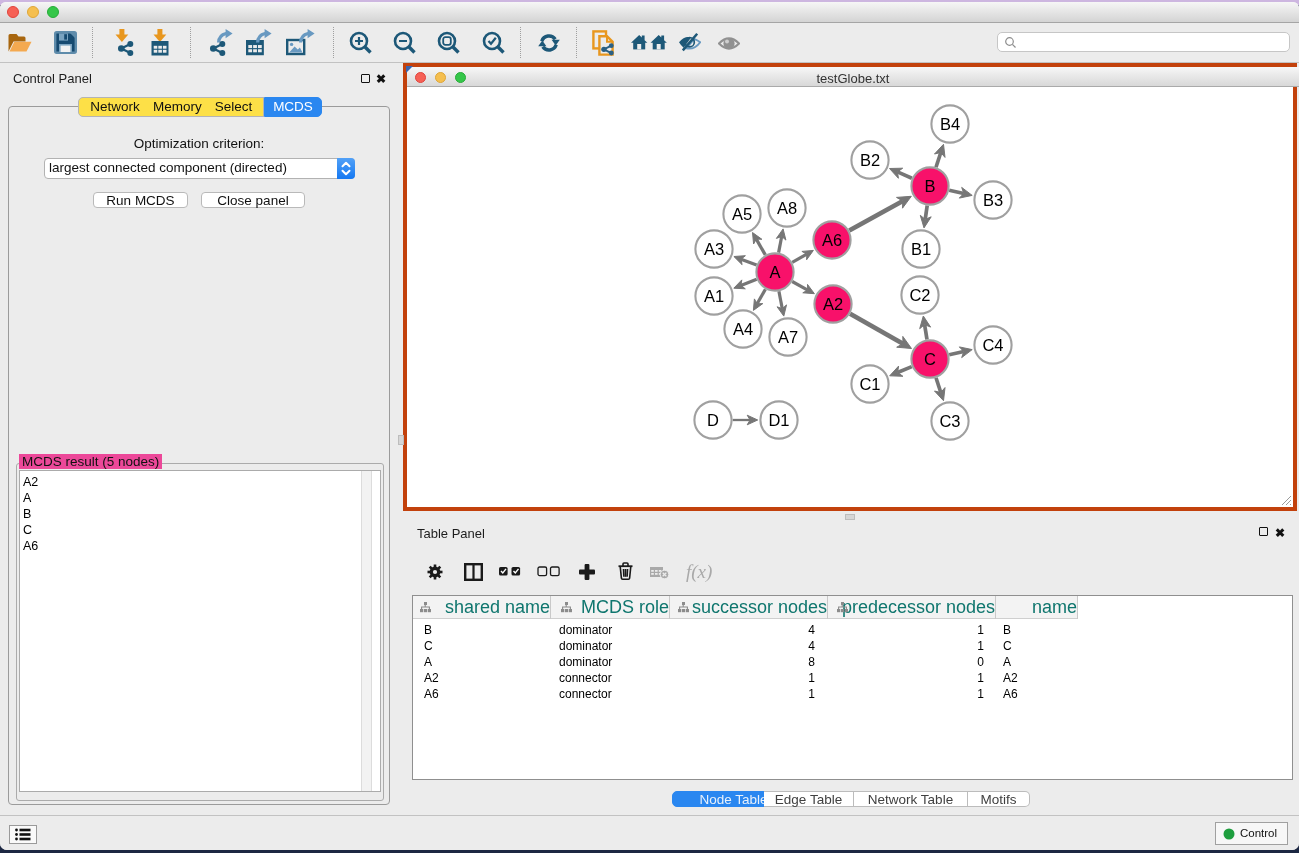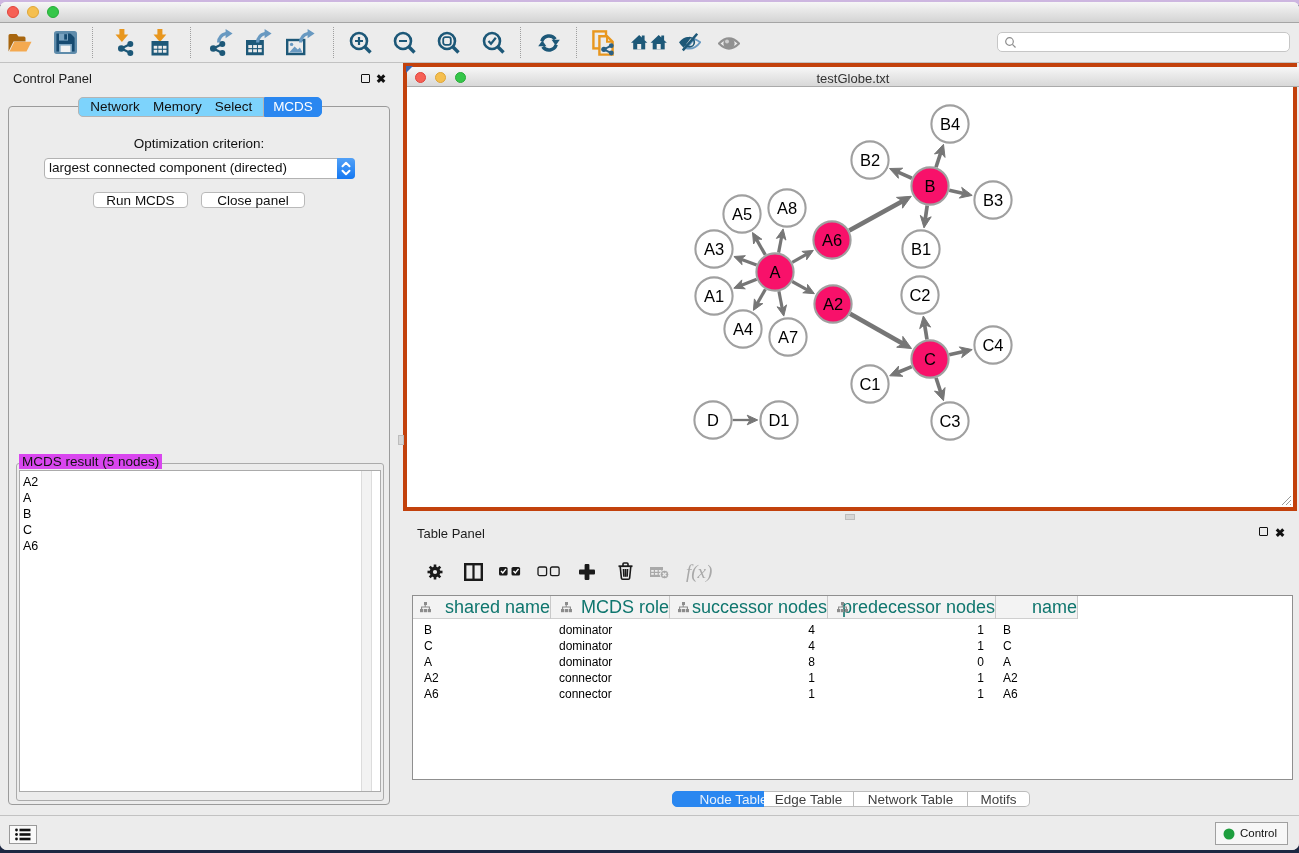--- a/index.html
+++ b/index.html
@@ -14,28 +14,28 @@
 #title { width:100%; text-align:center; top:3px; font-size:13.5px; color:#4c4c4c; }
 
 #toolbar { left:0; top:21px; width:1299px; height:40px; background:#ececec; border-bottom:1px solid #c2c2c2; }
 .sep { top:4px; height:31px; width:0; border-left:1px dotted #9f9f9f; }
 #search { left:997px; top:9px; width:293px; height:20px; background:#fff; border:1px solid #c6c6c6; border-radius:5px; }
 
 #cp-title { left:13px; top:69px; font-size:13px; color:#1d1d1d; }
 .hdr-sq { width:9px; height:9px; border:1.6px solid #111; border-radius:1px; }
 .hdr-x { font-size:12px; color:#111; font-weight:bold; }
 #tabpane { left:8px; top:104px; width:382px; height:699px; border:1px solid #9b9b9b; border-radius:4px; }
-.tab { top:95px; height:20px; border:1px solid #b4b4b4; background:#7dd3fc; font-size:13.5px; color:#111; text-align:center; line-height:18px; }
+.tab { top:95px; height:20px; border:1px solid #b4b4b4; background:#fde047; font-size:13.5px; color:#111; text-align:center; line-height:18px; }
 #tab-mcds { background:#2a87f0; color:#fff; border-color:#2a87f0; border-radius:0 5px 5px 0; }
 #opt-label { left:0px; top:134px; width:398px; text-align:center; font-size:13.5px; color:#111; }
 #combo { left:44px; top:156px; width:311px; height:21px; background:#fff; border:1px solid #b2b2b2; border-radius:4px; font-size:13.5px; color:#111; line-height:18px; padding-left:4px; }
 #combo-btn { left:337px; top:156px; width:18px; height:21px; background:linear-gradient(#52a1f7,#1478f2); border-radius:0 4px 4px 0; }
 .btn { top:190px; height:16px; background:#fff; border:1px solid #b9b9b9; border-radius:4px; font-size:13.5px; color:#111; text-align:center; line-height:15px; }
 #groupbox { left:16px; top:461px; width:368px; height:338px; border:1px solid #ababab; border-radius:3px; }
-#grouplab { left:19px; top:452px; font-size:13.5px; color:#111; background:#d946ef; padding:0 3px; }
+#grouplab { left:19px; top:452px; font-size:13.5px; color:#111; background:#ec4899; padding:0 3px; }
 #mlist { left:19px; top:468px; width:362px; height:322px; background:#fff; border:1px solid #ababab; font-size:12.5px; color:#000; }
 #mlist .it { left:3px; height:16px; line-height:16px; position:absolute; }
 #mscroll { right:8px; top:0px; width:11px; height:320px; background:#f2f2f2; border-left:1px solid #dcdcdc; border-right:1px solid #dcdcdc; position:absolute; }
 
 #nw { left:403px; top:61px; width:894px; height:448px; border:4px solid #c2410c; background:#fff; }
 #nw-bar { left:0; top:0; width:892px; height:20px; background:linear-gradient(#f7f7f7,#d8d8d8); border-bottom:1px solid #aaa; }
 #nw-title { width:100%; text-align:center; top:4px; font-size:13px; color:#333; }
 .tls { width:11px; height:11px; border-radius:50%; top:5px; }
 
 #tp-title { left:417px; top:524px; font-size:13px; color:#1d1d1d; }

